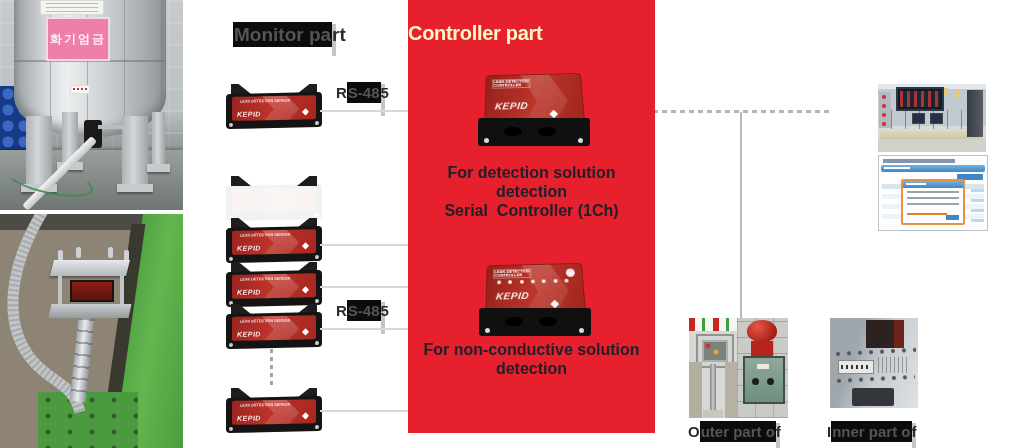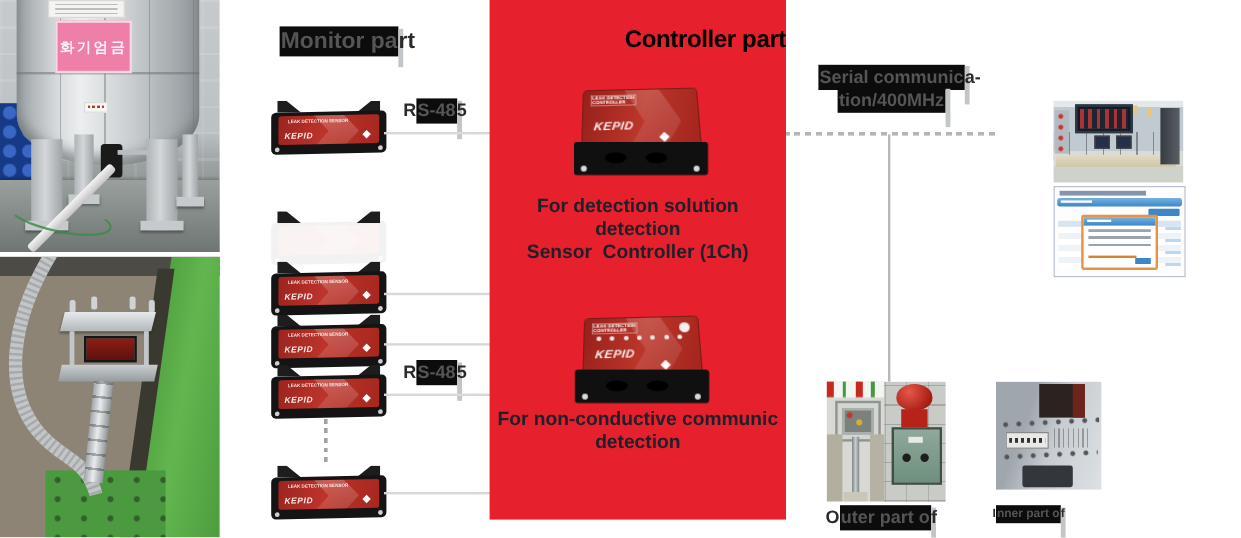--- a/index.html
+++ b/index.html
@@ -3,21 +3,21 @@
 <meta charset="utf-8">
 <style>
   html,body{margin:0;padding:0;background:#fff}
   .stage{position:relative;width:1034px;height:448px;background:#fff;overflow:hidden;
          font-family:"Liberation Sans",sans-serif}
   
   .hl{position:absolute;font-weight:bold;white-space:nowrap;color:#2b2b2b}
   .hl .mid{background:#0c0c0c;color:#555;padding:2px 1px}
   
   .panel{position:absolute;background:#e6202c}
-  .ptitle{position:absolute;left:0;width:100%;text-align:right;color:#000000;font-weight:bold;
+  .ptitle{position:absolute;left:0;width:100%;text-align:left;color:#fef9c3;font-weight:bold;
           font-size:20px;letter-spacing:-0.3px}
   .rcap{position:absolute;left:0;width:100%;text-align:center;color:#20202a;font-weight:bold;
         font-size:16px;line-height:19px}
   .rcap div{white-space:pre}
   
   .cline{position:absolute;background:#d8d8d8}
   .h2{height:2px}.w2{width:2px}
   .dashline{position:absolute;height:3px;
     background:repeating-linear-gradient(90deg,#b5b5b5 0 5px,transparent 5px 9px)}
   .dotline{position:absolute;width:3px;
@@ -357,24 +357,24 @@
   <div class="cline h2" style="left:320px;top:410px;width:216px"></div>
   <div class="cline w2" style="left:534px;top:388px;height:22px"></div>
   <div class="dashline" style="left:590px;top:110px;width:240px"></div>
   <div class="cline w2" style="left:740px;top:112px;height:206px;background:#b9b9b9"></div>
 
   <div class="panel" style="left:408px;top:0;width:247px;height:433px">
     <div class="ptitle" style="top:22px">Controller part</div>
     <div class="rcap" style="top:163px">
       <div>For detection solution</div>
       <div>detection</div>
-      <div>Sensor  Controller (1Ch)</div>
+      <div>Serial  Controller (1Ch)</div>
     </div>
     <div class="rcap" style="top:340px">
-      <div>For non-conductive communic</div>
+      <div>For non-conductive solution</div>
       <div>detection</div>
     </div>
   </div>
 
   <div class="controller" style="left:478px;top:72px">
     <div class="cface">
       <span class="cbox">
         <span>LEAK DETECTION</span>
         <span>CONTROLLER</span>
       </span>
@@ -399,28 +399,20 @@
           <i></i>
           <i></i>
           <i></i>
         </span>
       <span class="cbrand">KEPID</span>
       <span class="clogo"></span>
     </div>
     <div class="cbase"></div>
   </div>
 
-  <div style="position:absolute;left:655px;top:55px;width:176px;text-align:center">
-    <div class="hl" style="position:static;font-size:15px;line-height:19px">
-      <span class="pre"></span><span class="mid">Serial communic</span><span class="post">a-</span>
-    </div>
-    <div class="hl" style="position:static;font-size:15px;line-height:19px">
-      <span class="pre"></span><span class="mid">tion/400MHz</span><span class="post"></span>
-    </div>
-  </div>
 
 
   <div class="ph room" style="left:878px;top:84px;width:108px;height:68px">
     <div class="lamp" style="left:66px;top:4px"></div>
     <div class="lamp" style="left:78px;top:6px"></div>
     <div class="tv"></div>
     <div class="meter"></div>
     <div class="console"></div>
     <div class="mon" style="left:34px;top:29px"></div>
     <div class="mon" style="left:52px;top:29px"></div>
@@ -461,17 +453,17 @@
     <div class="bar" style="left:2px;top:30px;width:84px"></div>
     <div class="term"></div>
     <div class="psu"></div>
     <div class="bar" style="left:3px;top:57px;width:82px"></div>
     <div class="dark"></div>
   </div>
 
   <div class="hl" style="left:688px;top:423px;font-size:15px">
     <span class="pre">O</span><span class="mid">uter part o</span><span class="post">f</span>
   </div>
-  <div class="hl" style="left:827px;top:423px;font-size:10px">
+  <div class="hl" style="left:827px;top:423px;font-size:15px">
     <span class="pre">I</span><span class="mid">nner part o</span><span class="post">f</span>
   </div>
 
 </div>
 
 </body></html>

